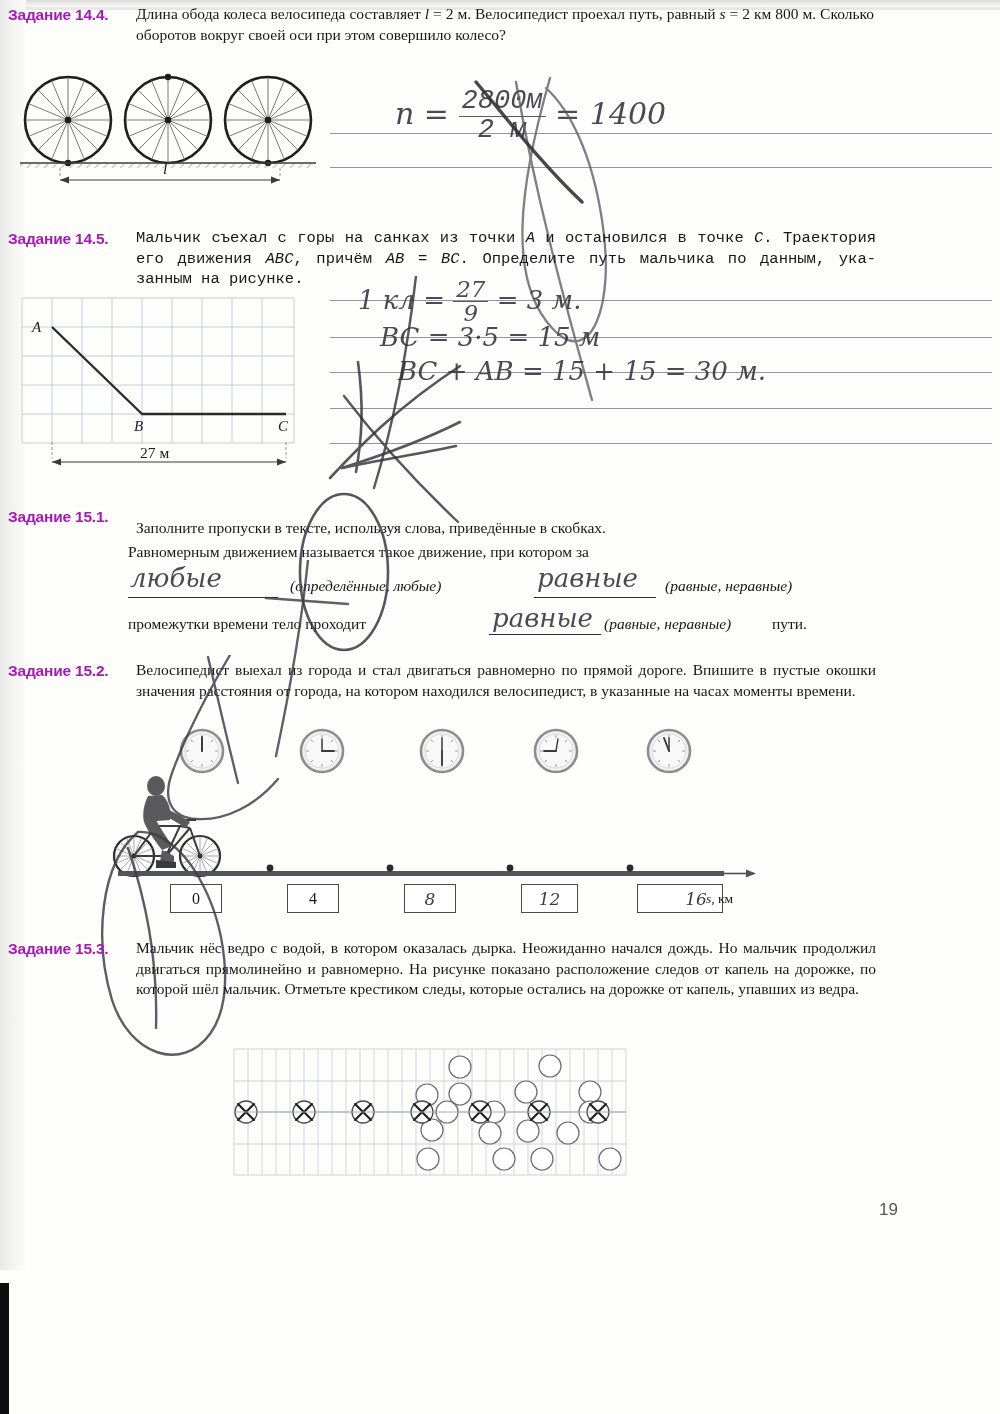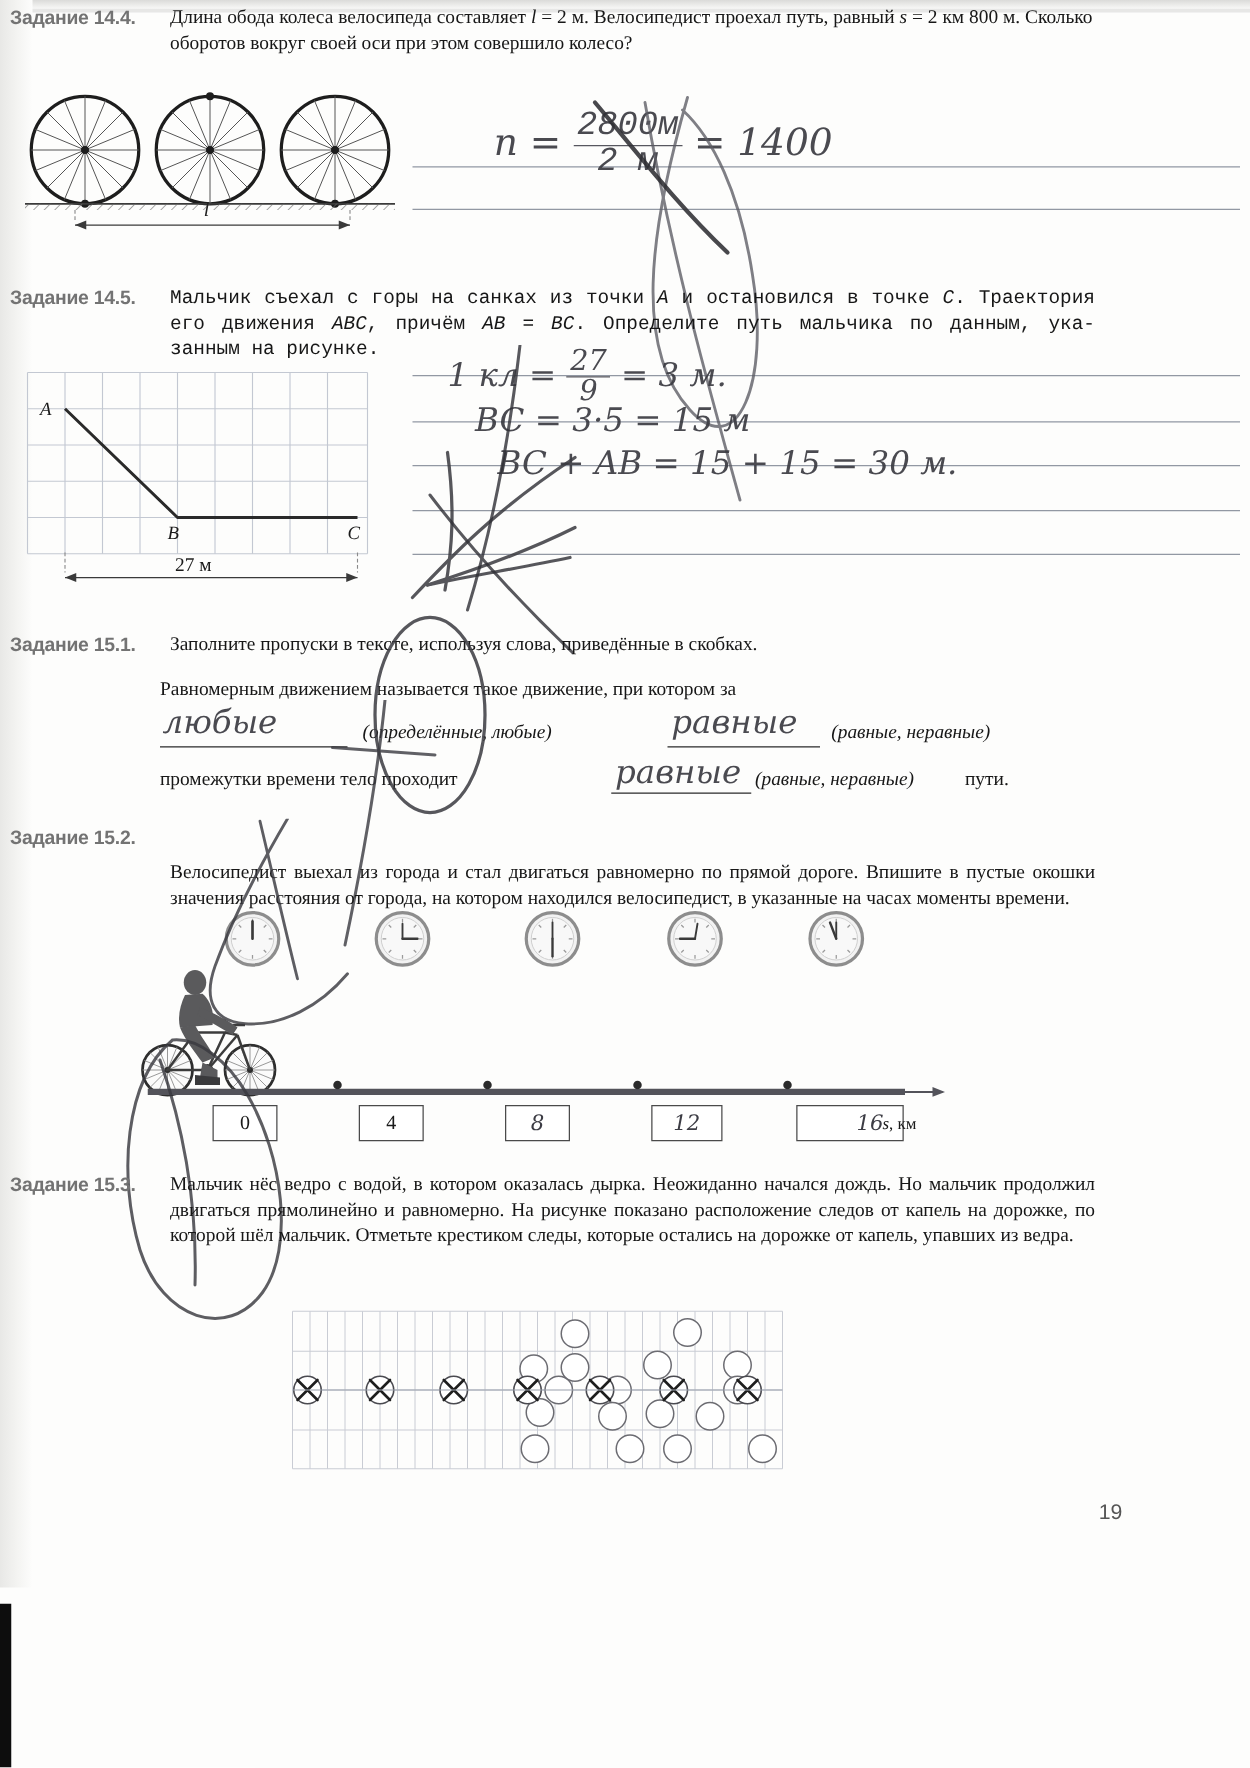--- a/index.html
+++ b/index.html
@@ -21,21 +21,21 @@
   .scan-top-shadow{position:absolute;left:0;top:0;width:1000px;height:7px;
     background:linear-gradient(180deg,#d8d8d6 0%,#fdfdfc 100%);opacity:.8;}
   .scan-grey-block{position:absolute;left:0;top:0;width:1000px;height:10px;
     background:#d6d6d4;opacity:.55;}
 
   
   .task{position:absolute;}
   .task-label{
     font-family:"Liberation Sans", sans-serif;
     font-weight:bold;font-size:15.5px;letter-spacing:-0.2px;
-    color:#737373;white-space:nowrap;
+    color:#a21caf;white-space:nowrap;
   }
   .task-body{font-size:15.5px;line-height:20.5px;text-align:justify;color:#171717;}
   .task-body .ital{font-style:italic;}
 
   
   .ruled{position:absolute;height:1px;background:#6d7686;opacity:.75;}
 
   
   .hand{
     position:absolute;
@@ -289,21 +289,21 @@
   </svg>
   <svg class="scribble" style="left:330px;top:276px;" width="190" height="250" viewBox="0 0 190 250">
     <g fill="none" stroke="#2f2f35" stroke-width="2.4" opacity=".8" stroke-linecap="round">
       <path d="M86 0 C 78 70, 66 140, 44 212"></path>
       <path d="M14 120 C 46 162, 86 206, 128 246"></path>
     </g>
   </svg>
 
   <div class="task" style="left:8px;top:506px;width:980px;">
     <div class="task-label" style="position:absolute;left:0;top:2px;">Задание 15.1.</div>
-    <div class="task-body" style="position:absolute;left:128px;top:0;width:740px;">Заполните пропуски в тексте, используя слова, приведённые в скобках.</div>
+    <div class="task-body" style="position:absolute;left:128px;top:12px;width:740px;">Заполните пропуски в тексте, используя слова, приведённые в скобках.</div>
   </div>
 
   <div class="task-body" style="position:absolute;left:128px;top:542px;width:740px;text-align:justify;">Равномерным движением называется такое движение, при котором за</div>
 
   <div class="hand" style="left:130px;top:563px;font-size:26px;">любые</div>
   <div style="position:absolute;left:128px;top:597px;width:150px;height:1px;background:#2a2a2a;"></div>
   <div class="task-body" style="position:absolute;left:290px;top:576px;font-style:italic;white-space:nowrap;">(определённые, любые)</div>
 
   <div class="hand" style="left:537px;top:563px;font-size:26px;">равные</div>
   <div style="position:absolute;left:534px;top:597px;width:122px;height:1px;background:#2a2a2a;"></div>
@@ -320,21 +320,21 @@
   </svg>
   <svg class="scribble" style="left:236px;top:560px;" width="120" height="200" viewBox="0 0 120 200">
     <g fill="none" stroke="#3a3a40" stroke-width="2.4" opacity=".8" stroke-linecap="round">
       <path d="M72 0 C 66 60, 56 120, 40 196"></path>
       <path d="M30 38 C 56 40, 84 42, 112 44"></path>
     </g>
   </svg>
 
   <div class="task" style="left:8px;top:660px;width:980px;">
     <div class="task-label" style="position:absolute;left:0;top:2px;">Задание 15.2.</div>
-    <div class="task-body" style="position:absolute;left:128px;top:0;width:740px;margin-top:28px;">Велосипедист выехал из города и стал двигаться равномерно по прямой дороге. Впишите в пустые окошки значения расстояния от города, на котором находился велосипедист, в указанные на часах моменты времени.</div>
+    <div class="task-body" style="position:absolute;left:128px;top:0;width:740px;">Велосипедист выехал из города и стал двигаться равномерно по прямой дороге. Впишите в пустые окошки значения расстояния от города, на котором находился велосипедист, в указанные на часах моменты времени.</div>
   </div>
 
   <svg class="clock" style="left:178px;top:727px;" width="48" height="48" viewBox="0 0 48 48">
     <circle cx="24" cy="24" r="21" fill="#f2f2f2" stroke="#8d8d8d" stroke-width="2.6"></circle>
     <circle cx="24" cy="24" r="17" fill="#f8f8f8" stroke="#cfcfcf" stroke-width="0.8"></circle>
     <g stroke="#9a9a9a" stroke-width="1">
       <line x1="24" y1="8" x2="24" y2="11"></line>
         <line x1="24" y1="37" x2="24" y2="40"></line>
       <line x1="8" y1="24" x2="11" y2="24"></line>
         <line x1="37" y1="24" x2="40" y2="24"></line>

